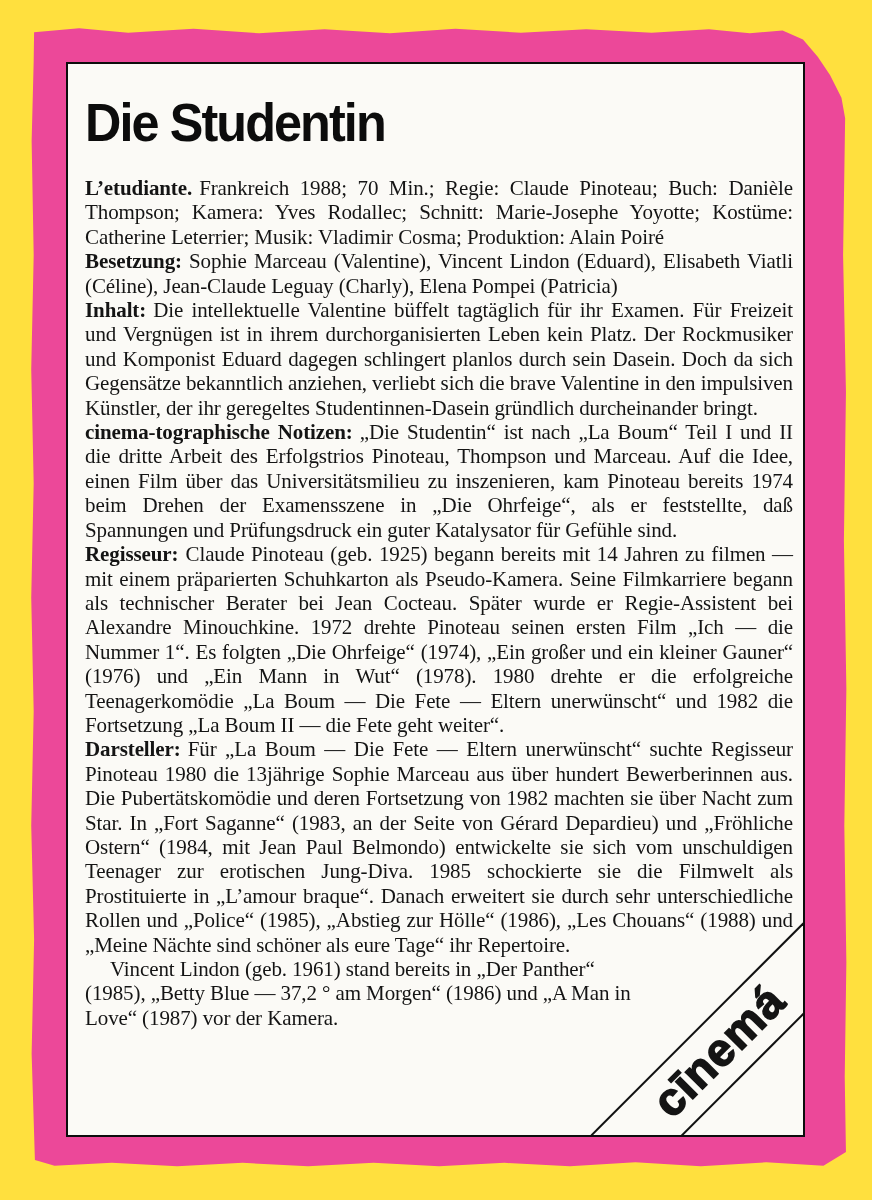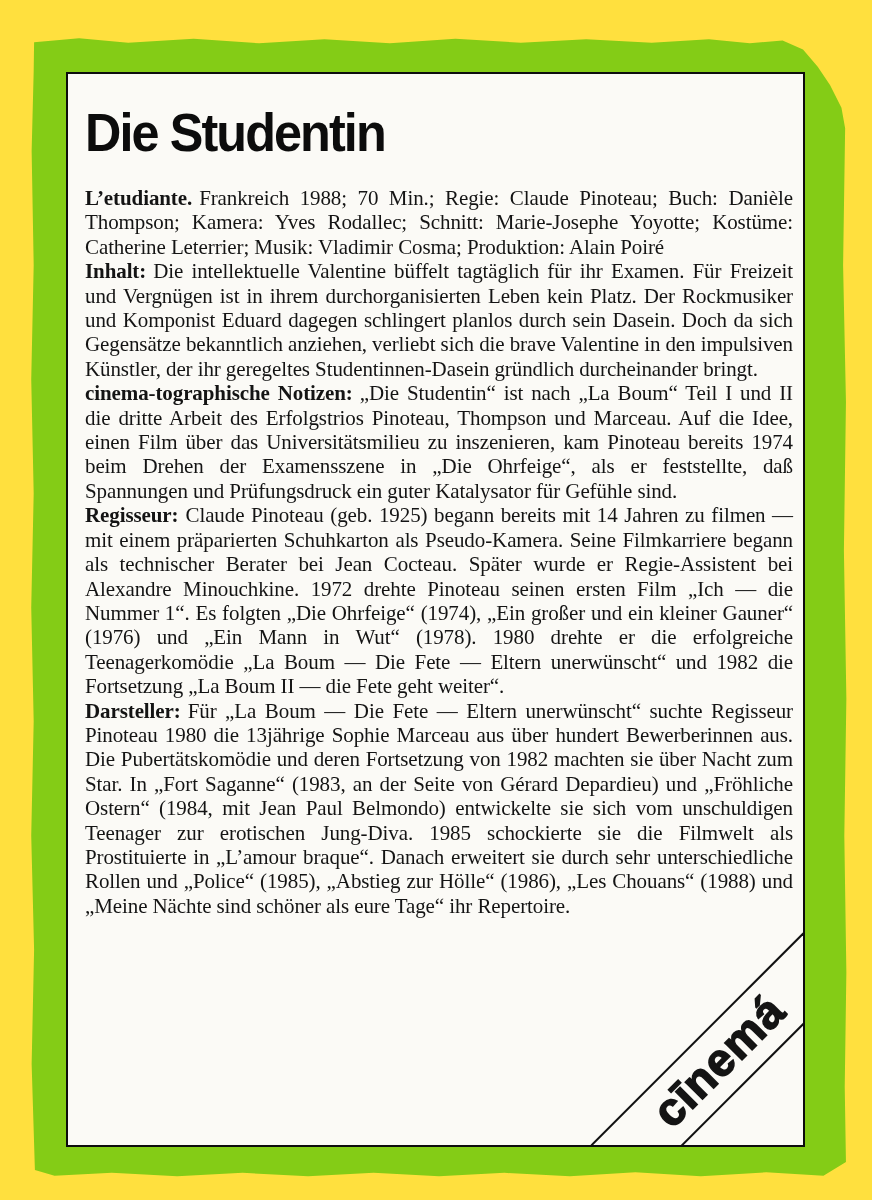--- a/index.html
+++ b/index.html
@@ -5,22 +5,22 @@
   html,body{margin:0;padding:0;}
   body{
     width:872px;height:1200px;
     background:#ffe03e;
     position:relative;
     overflow:hidden;
     font-family:"Liberation Serif", serif;
   }
   
   .card{
-    position:absolute;left:30px;top:37px;width:818px;height:1141px;
-    background:#84cc16;
+    position:absolute;left:30px;top:27px;width:818px;height:1141px;
+    background:#ec4899;
     clip-path:polygon(
       0.5% 0.45%, 6% 0.1%, 12% 0.5%, 20% 0.15%, 28% 0.55%, 36% 0.2%,
       44% 0.55%, 52% 0.15%, 60% 0.5%, 68% 0.2%, 76% 0.5%, 83% 0.2%,
       88% 0.55%, 92% 0.3%, 94.5% 1.1%, 96.3% 2.6%, 97.8% 4.2%, 99.2% 6.2%,
       99.65% 8%, 99.4% 20%, 99.75% 32%, 99.5% 45%, 99.8% 58%, 99.55% 70%,
       99.8% 82%, 99.6% 92%, 99.75% 98.6%, 97% 99.8%, 90% 99.5%, 82% 99.85%,
       74% 99.5%, 66% 99.85%, 58% 99.55%, 50% 99.85%, 42% 99.55%, 34% 99.85%,
       26% 99.55%, 18% 99.85%, 10% 99.55%, 3% 99.8%, 0.6% 99.3%,
       0.2% 90%, 0.5% 80%, 0.15% 70%, 0.45% 60%, 0.15% 50%, 0.45% 40%,
       0.15% 30%, 0.45% 20%, 0.2% 10%, 0.45% 3%
@@ -87,29 +87,31 @@
 
 <div class="card">
   <div class="frame">
     <div class="content">
 
       <h1 class="title">Die Studentin</h1>
 
       <p class="body"><b class="lead">L’etudiante.</b><span>Frankreich 1988; 70 Min.; Regie: Claude Pinoteau; Buch: Danièle Thompson; Kamera: Yves Rodallec; Schnitt: Marie-Josephe Yoyotte; Kostüme: Catherine Leterrier; Musik: Vladimir Cosma; Produktion: Alain Poiré</span></p>
 
 
+      <p class="body"><b class="lead">Besetzung:</b><span>Sophie Marceau (Valentine), Vincent Lindon (Eduard), Elisabeth Viatli (Céline), Jean-Claude Leguay (Charly), Elena Pompei (Patricia)</span></p>
 
       <p class="body"><b class="lead">Inhalt:</b><span>Die intellektuelle Valentine büffelt tagtäglich für ihr Examen. Für Freizeit und Vergnügen ist in ihrem durchorganisierten Leben kein Platz. Der Rockmusiker und Komponist Eduard dagegen schlingert planlos durch sein Dasein. Doch da sich Gegensätze bekanntlich anziehen, verliebt sich die brave Valentine in den impulsiven Künstler, der ihr geregeltes Studentinnen-Dasein gründlich durcheinander bringt.</span></p>
 
       <p class="body"><b class="lead">cinema-tographische Notizen:</b><span>„Die Studentin“ ist nach „La Boum“ Teil I und II die dritte Arbeit des Erfolgstrios Pinoteau, Thompson und Marceau. Auf die Idee, einen Film über das Universitätsmilieu zu inszenieren, kam Pinoteau bereits 1974 beim Drehen der Examensszene in „Die Ohrfeige“, als er feststellte, daß Spannungen und Prüfungsdruck ein guter Katalysator für Gefühle sind.</span></p>
 
       <p class="body"><b class="lead">Regisseur:</b><span>Claude Pinoteau (geb. 1925) begann bereits mit 14 Jahren zu filmen — mit einem präparierten Schuhkarton als Pseudo-Kamera. Seine Filmkarriere begann als technischer Berater bei Jean Cocteau. Später wurde er Regie-Assistent bei Alexandre Minouchkine. 1972 drehte Pinoteau seinen ersten Film „Ich — die Nummer 1“. Es folgten „Die Ohrfeige“ (1974), „Ein großer und ein kleiner Gauner“ (1976) und „Ein Mann in Wut“ (1978). 1980 drehte er die erfolgreiche Teenagerkomödie „La Boum — Die Fete — Eltern unerwünscht“ und 1982 die Fortsetzung „La Boum II — die Fete geht weiter“.</span></p>
 
       <p class="body"><b class="lead">Darsteller:</b><span>Für „La Boum — Die Fete — Eltern unerwünscht“ suchte Regisseur Pinoteau 1980 die 13jährige Sophie Marceau aus über hundert Bewerberinnen aus. Die Pubertätskomödie und deren Fortsetzung von 1982 machten sie über Nacht zum Star. In „Fort Saganne“ (1983, an der Seite von Gérard Depardieu) und „Fröhliche Ostern“ (1984, mit Jean Paul Belmondo) entwickelte sie sich vom unschuldigen Teenager zur erotischen Jung-Diva. 1985 schockierte sie die Filmwelt als Prostituierte in „L’amour braque“. Danach erweitert sie durch sehr unterschiedliche Rollen und „Police“ (1985), „Abstieg zur Hölle“ (1986), „Les Chouans“ (1988) und „Meine Nächte sind schöner als eure Tage“ ihr Repertoire.</span></p>
 
+      <p class="body closing"><span>Vincent Lindon (geb. 1961) stand bereits in „Der Panther“ (1985), „Betty Blue — 37,2 ° am Morgen“ (1986) und „A Man in Love“ (1987) vor der Kamera.</span></p>
 
     </div>
 
     <div class="logo-corner">
       <div class="logo-band">
         <span class="logo-text">cīnemá</span>
       </div>
     </div>
   </div>
 </div>

